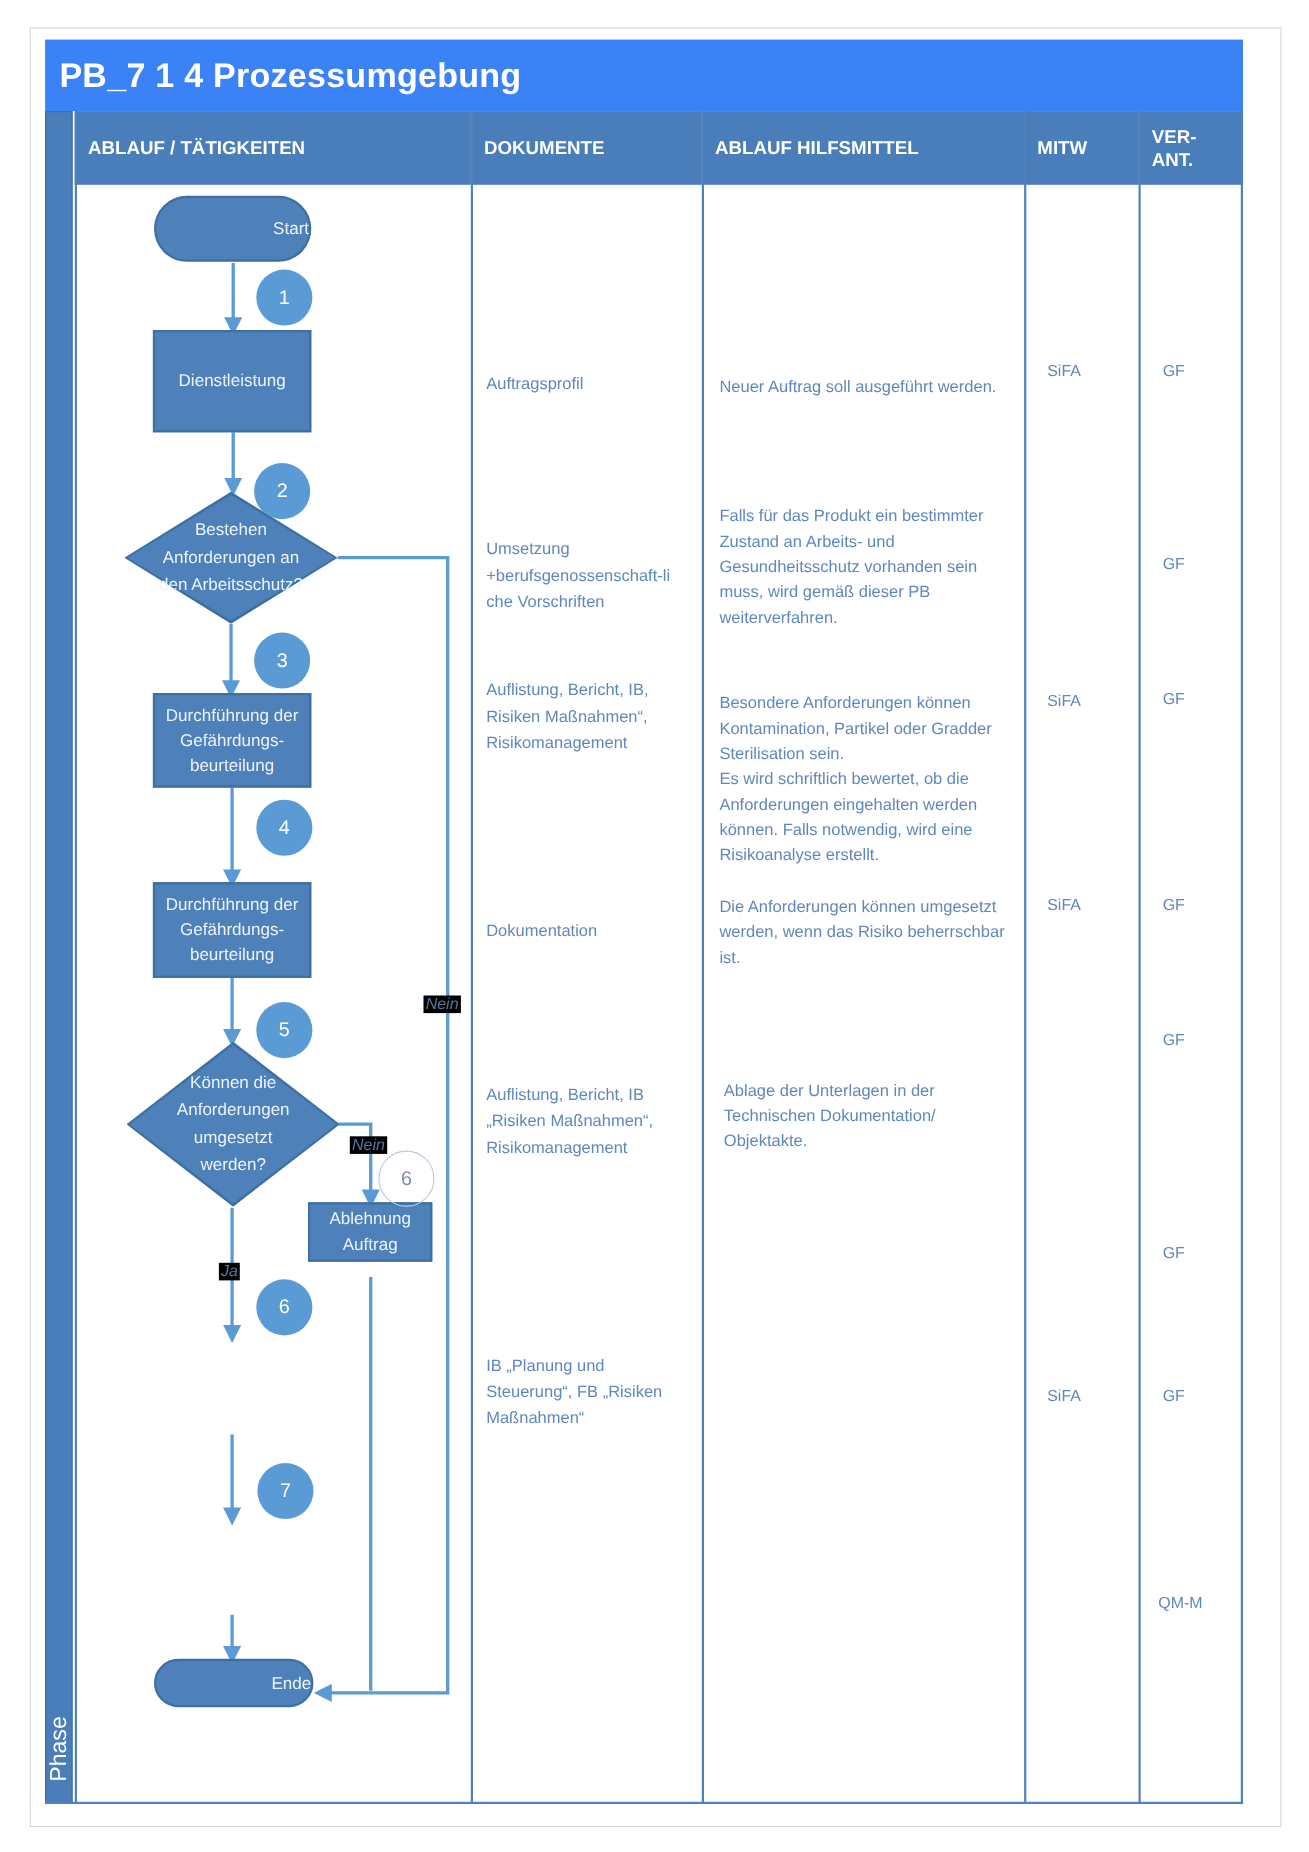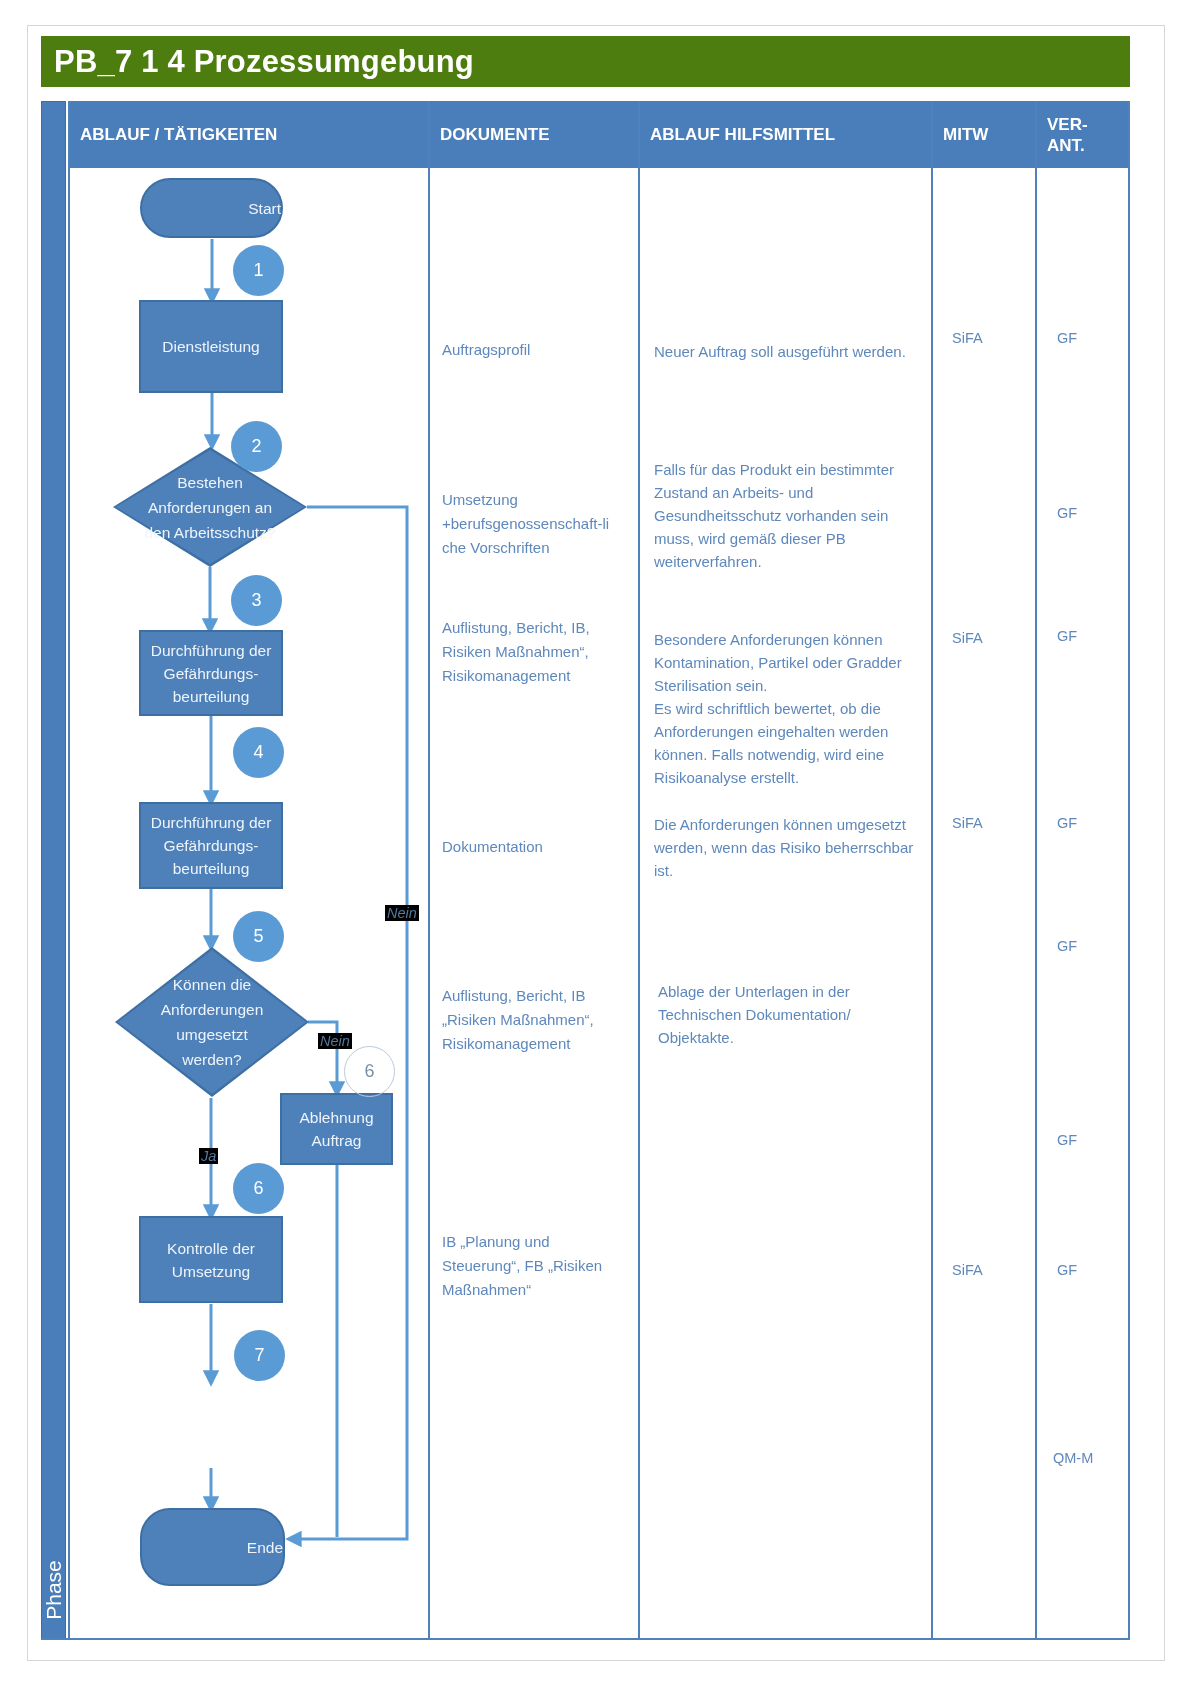--- a/index.html
+++ b/index.html
@@ -1,19 +1,19 @@
 <!DOCTYPE html>
 <html><head>
 <meta charset="utf-8">
 <style>
   html,body{margin:0;padding:0;background:#fff;}
   #page{position:relative;width:1190px;height:1684px;background:#ffffff;overflow:hidden;
         font-family:"Liberation Sans",sans-serif;}
   .frame{position:absolute;border:1px solid #d6d6d6;}
-  .titlebar{position:absolute;left:41px;top:36px;width:1089px;height:51px;background:#4d7c0f;
+  .titlebar{position:absolute;left:41px;top:36px;width:1089px;height:65px;background:#3b82f6;
             display:flex;align-items:center;}
   .titlebar span{color:#fff;font-size:31px;font-weight:bold;padding-left:13px;letter-spacing:0.2px;}
   .vline{position:absolute;width:2px;background:#4f81bd;}
   .hline{position:absolute;height:2px;background:#4f81bd;}
   .phasestrip{position:absolute;left:41px;top:101px;width:25px;height:1539px;background:#4a7eba;
               border:1px solid #3d6fa5;box-sizing:border-box;}
   .phasetext{position:absolute;left:41px;top:1544px;width:25px;height:92px;display:flex;
              align-items:center;justify-content:center;}
   .phasetext span{color:#fff;font-size:21px;transform:rotate(-90deg);white-space:nowrap;}
   .hcell{position:absolute;top:101px;height:67px;background:#4a7eba;display:flex;align-items:center;
@@ -135,32 +135,28 @@
 
   <div class="diamond" style="left:115px;top:947px;width:194px;height:150px;">
     <div class="d-outer"></div>
     <div class="d-inner"></div>
   </div>
   <div class="dtext" style="left:212px;top:1022px;width:170px;">Können die
 Anforderungen
 umgesetzt
 werden?</div>
 
-  <div class="shape-rect" style="left:280px;top:1093px;width:113px;height:72px;">
+  <div class="shape-rect" style="left:280px;top:1093px;width:113px;height:54px;">
     <span>Ablehnung
 Auftrag</span>
   </div>
 
-  <div class="shape-rect" style="left:139px;top:1216px;width:144px;height:87px;">
-    <span>Kontrolle der
-Umsetzung</span>
-  </div>
-
-
-  <div class="stadium" style="left:140px;top:1508px;width:145px;height:78px;">
+
+
+  <div class="stadium" style="left:140px;top:1508px;width:145px;height:44px;">
     <span>Ende</span>
   </div>
 
   <div class="badge" style="left:233px;top:245px;">
     <span>1</span>
     </div>
   <div class="badge" style="left:231px;top:421px;">
     <span>2</span>
     </div>
   <div class="badge" style="left:231px;top:575px;">

